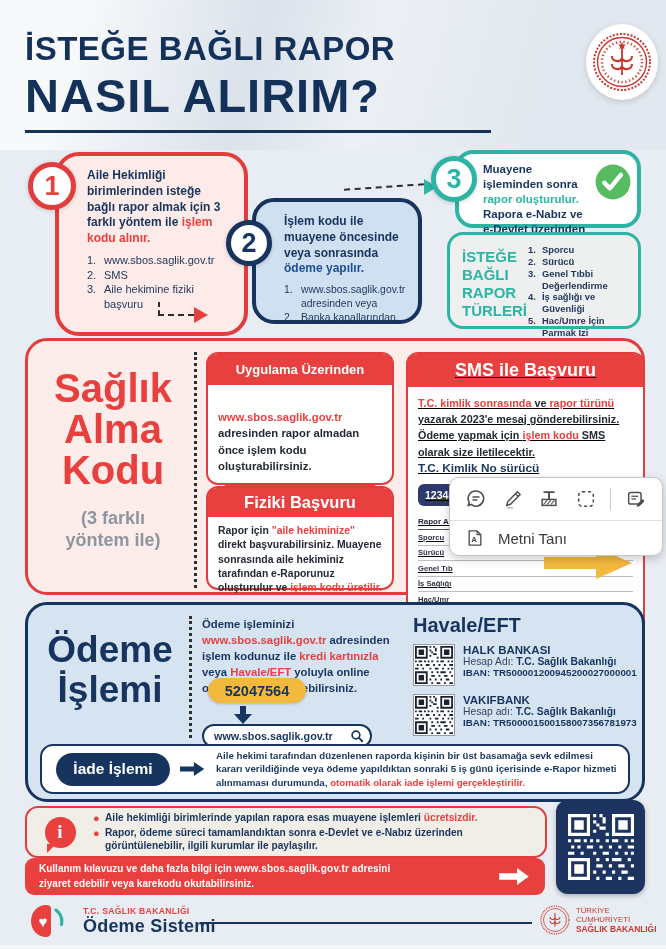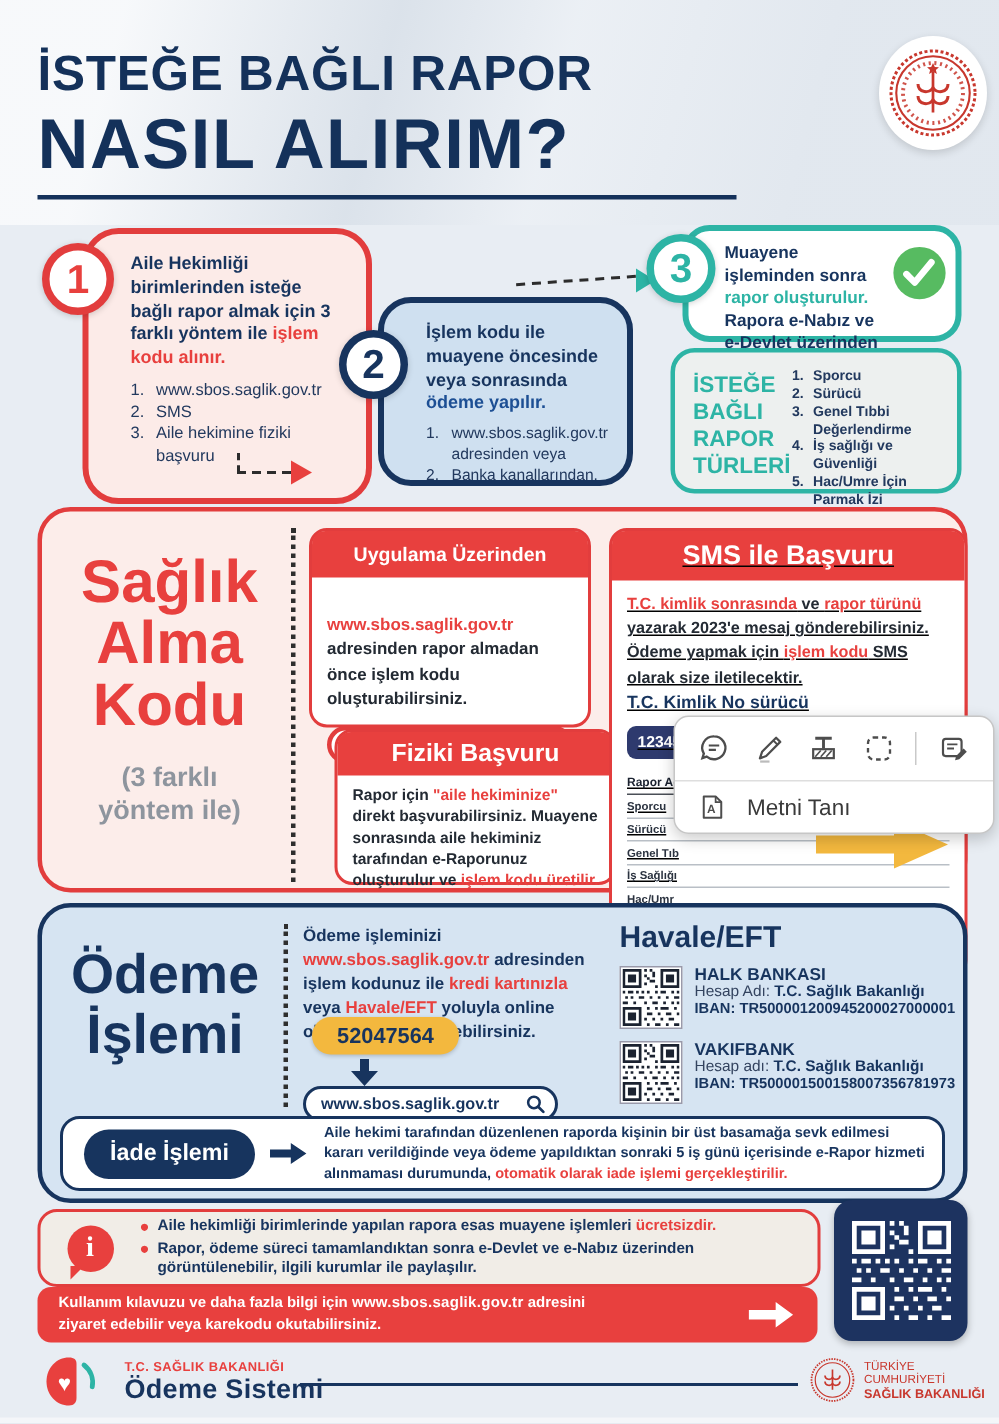--- a/index.html
+++ b/index.html
@@ -62,21 +62,21 @@
   .ikdiv{left:194px;top:352px;height:236px;border-left:3px dotted #2e2e2e;}
   .subbox{background:#fff;border:2px solid var(--redb);border-radius:12px;}
   .subhead{background:var(--red);border-radius:9px 9px 0 0;color:#fff;font-weight:bold;text-align:center;}
   .uybox{left:206px;top:352px;width:188px;height:133px;}
   .uybox .subhead{height:31px;line-height:31px;font-size:13px;}
   .uybody{padding:24px 10px 0 10px;font-size:11.3px;font-weight:bold;color:var(--dark);line-height:1.45;}
   .redtxt{color:var(--red);}
   .searchpill{margin:9px auto 0 auto;width:164px;height:25px;border:3px solid var(--redb);border-radius:14px;background:#fff;
     display:flex;align-items:center;padding:0 6px 0 10px;}
   .searchpill .stxt{flex:1;font-size:11.5px;font-weight:bold;color:var(--navy);}
-  .fzbox{left:223px;top:486px;width:188px;height:104px;}
+  .fzbox{left:206px;top:486px;width:188px;height:104px;}
   .fzbox .subhead{height:29px;line-height:29px;font-size:16.5px;}
   .fzbody{padding:7px 10px 0 10px;font-size:10.4px;font-weight:bold;color:var(--dark);line-height:1.38;}
 
   .smsbox{left:406px;top:352px;width:239px;height:300px;text-decoration:underline;}
   .smsbox .subhead{height:33px;line-height:33px;font-size:18px;}
   .smsbody{padding:8px 10px 0 10px;font-size:10.8px;font-weight:bold;color:var(--dark);line-height:1.5;}
   .ornek{margin-top:7px;color:var(--red);font-size:11.5px;font-weight:bold;}
   .kimlik{color:var(--navy);font-size:11.8px;font-weight:bold;}
   .pillrow{margin-top:6px;display:flex;align-items:center;}
   .smspill{width:106px;height:22px;background:#2e3a6e;border-radius:6px;display:flex;align-items:center;padding:0 7px;}

